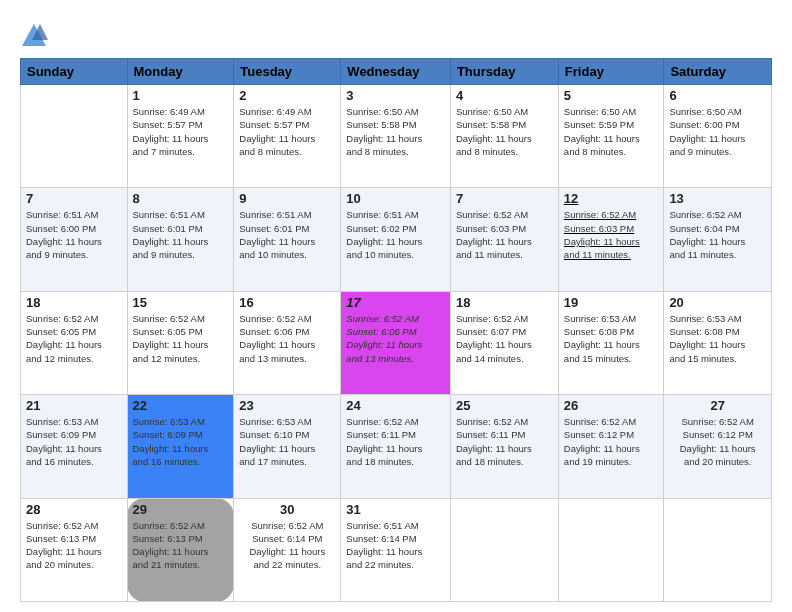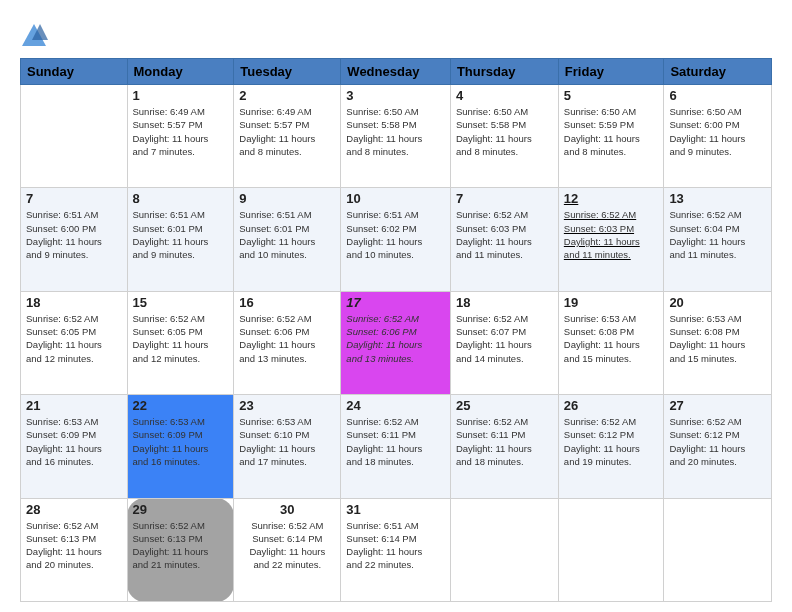--- a/index.html
+++ b/index.html
@@ -321,21 +321,21 @@
 Daylight: 11 hours
 and 18 minutes.</div>
           </td>
           <td style="background-color: rgb(240, 244, 250);">
             <span class="day-num">26</span>
             <div class="day-info" style="white-space: pre-line;">Sunrise: 6:52 AM
 Sunset: 6:12 PM
 Daylight: 11 hours
 and 19 minutes.</div>
           </td>
-          <td style="background-color: rgb(240, 244, 250);">
+          <td style="background-color: rgb(240, 244, 250); text-align: center;">
             <span class="day-num">27</span>
             <div class="day-info" style="white-space: pre-line;">Sunrise: 6:52 AM
 Sunset: 6:12 PM
 Daylight: 11 hours
 and 20 minutes.</div>
           </td>
         </tr>
         <tr>
           <td style="background-color: rgb(255, 255, 255);">
             <span class="day-num">28</span>

